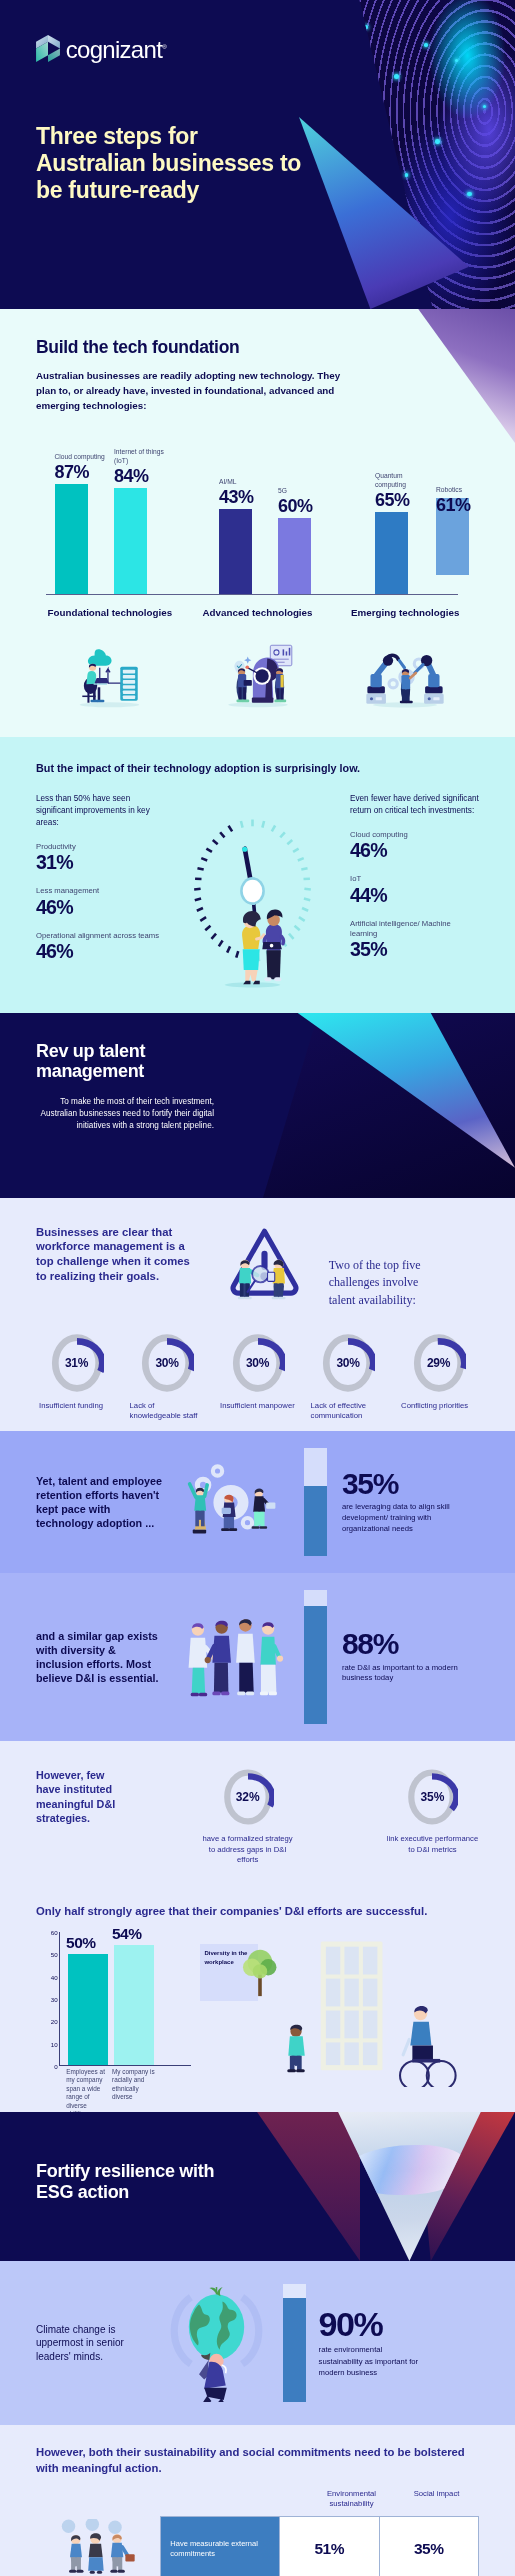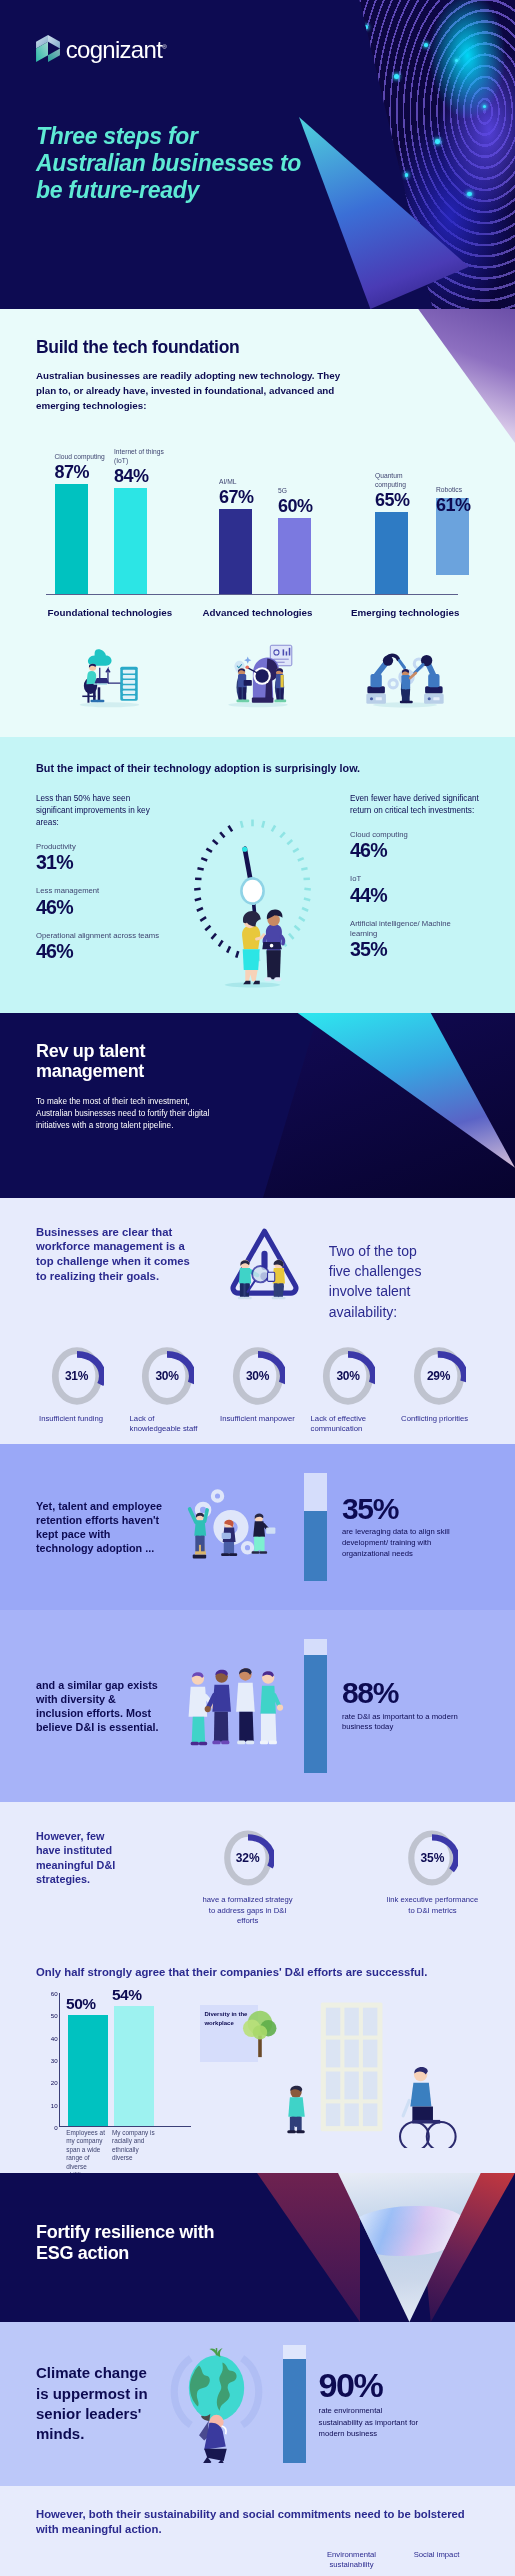--- a/index.html
+++ b/index.html
@@ -46,22 +46,22 @@
   .logo { position: absolute; left: 36px; top: 35px; display: flex; align-items: center; gap: 5.7px; }
   .logo-mark { width: 24px; height: 27px; position: relative; }
   .logo-mark svg { display: block; }
   .logo-word {
     color: #fff; font-size: 24px; letter-spacing: -0.7px;
     font-weight: 400; line-height: 1; position: relative; top: 1.5px;
   }
   .logo-word sup { font-size: 6.2px; vertical-align: super; }
   .hero-title {
     position: absolute; left: 36px; top: 123px;
-    color: #5eead4; font-size: 23px; line-height: 1.18;
-    font-weight: 700; letter-spacing: -0.3px; max-width: 273px; font-style: italic;
+    color: #fef9c3; font-size: 23px; line-height: 1.18;
+    font-weight: 700; letter-spacing: -0.3px; max-width: 273px;
   }
 
   
   .sec-tech { background: #e9fbfa; padding: 28px 36px 0 36px; position: relative; overflow: hidden; }
   .sec-tech .corner {
     position: absolute; right: 0; top: 0; width: 118px; height: 134px;
     background: linear-gradient(200deg,#6b4fa8 0%, #8d6fc0 35%, #d8c8e8 70%, #e9fbfa 100%);
     clip-path: polygon(100% 0, 100% 100%, 18% 0);
   }
   h2.sec-head { font-size: 17.5px; font-weight: 700; letter-spacing: -0.3px; color: #0d0b52; }
@@ -106,39 +106,39 @@
       linear-gradient(96deg, rgba(0,140,255,.75) 0 1.5px, transparent 1.5px 19.6px),
       linear-gradient(160deg,#120a55,#07032e);
     clip-path: polygon(22% 0, 100% 0, 100% 100%, 0 100%);
   }
   .talent-wedge {
     position: absolute; right: 0; top: 0; width: 222px; height: 155px;
     background: linear-gradient(165deg,#2ee9ef 0%,#36a6e2 40%,#5a63c6 72%,#d6c0d8 100%);
     clip-path: polygon(2% 0, 62% 0, 100% 100%);
   }
   .sec-talent-hero h2 { color: #fff; font-size: 18px; font-weight: 700; line-height: 1.15; letter-spacing: -0.3px; max-width: 206px; }
-  .sec-talent-hero p { color: #fff; font-size: 8.2px; line-height: 1.5; margin-top: 13.4px; max-width: 178px; }
+  .sec-talent-hero p { color: #fff; font-size: 8.2px; line-height: 1.5; margin-top: 13.4px; max-width: 178px; text-align: right; }
 
   
   .sec-chal { background: #e7ebfc; padding: 27px 36px 10px 36px; }
   .chal-top { display: flex; align-items: flex-start; gap: 12.4px; }
   .chal-top h3 { font-size: 11.3px; font-weight: 700; line-height: 1.3; color: #2b2a8f; max-width: 165px; }
   .chal-illus { width: 103px; height: 82px; flex: 0 0 103px; }
-  .chal-note { font-size: 14px; line-height: 1.45; color: #2b2a8f; max-width: 98px; margin-top: 16px; }
+  .chal-note { font-size: 12px; line-height: 1.45; color: #2b2a8f; max-width: 98px; margin-top: 32px; font-family: Liberation Serif, serif; }
   .donuts { display: flex; justify-content: space-between; margin-top: 24px; }
   .donut { width: 81px; text-align: center; }
   .donut .ring { width: 54px; height: 60px; margin: 0 auto; position: relative; }
   .donut .ring .pct {
     position: absolute; inset: 0; display: flex; align-items: center; justify-content: center;
     font-size: 12px; font-weight: 700; letter-spacing: -0.3px; color: #0d0b52;
   }
   .donut .dlbl { margin-top: 8.2px; font-size: 7.7px; line-height: 1.3; color: #2b2a8f; text-align: left; padding-left: 3.1px; }
 
   
-  .sec-ret { background: #9aa8f7; padding: 29px 36px; display: flex; align-items: center; gap: 5.2px; }
+  .sec-ret { background: #9aa8f7; padding: 17px 36px; display: flex; align-items: center; gap: 5.2px; }
   .sec-ret.alt { background: #a7b3f8; }
   .ret-text { width: 126px; font-size: 10.8px; font-weight: 700; line-height: 1.32; color: #0d0b52; }
   .ret-illus { width: 129px; height: 88px; flex: 0 0 129px; display: flex; align-items: center; justify-content: center; }
   .ret-bar { width: 23px; height: 108px; position: relative; flex: 0 0 23px; margin: 0 9.3px 0 3.1px; }
   .ret-bar .track { position: absolute; inset: 0; background: #d5ddfb; }
   .ret-bar .fill { position: absolute; left: 0; right: 0; bottom: 0; background: #3d7dc0; }
   .ret-stat { flex: 1; }
   .ret-stat .num { font-size: 30px; font-weight: 700; letter-spacing: -1.3px; color: #0d0b52; line-height: 0.95; }
   .ret-stat .cap { margin-top: 4.1px; font-size: 7.7px; line-height: 1.4; color: #0d0b52; max-width: 118px; }
 
@@ -178,21 +178,21 @@
     background: linear-gradient(110deg, rgba(255,255,255,.9), rgba(120,170,255,.55) 35%, rgba(255,170,255,.35) 60%, rgba(255,255,255,.85));
     border-radius: 60% 40% 55% 45%; filter: blur(0.5px); }
   .esg-wedge-l { position: absolute; right: 155px; top: 0; width: 103px; height: 149px;
     background: linear-gradient(180deg,#6e2250,#3a1454); clip-path: polygon(0 0, 100% 0, 100% 100%); }
   .esg-wedge-r { position: absolute; right: 0; top: 0; width: 98px; height: 149px;
     background: linear-gradient(200deg,#c4383f,#5e1f56 60%,#2a1050); clip-path: polygon(0 0, 100% 0, 14% 100%); }
   .sec-esg-hero h2 { position: relative; color: #fff; font-size: 18px; font-weight: 700; line-height: 1.18; letter-spacing: -0.3px; max-width: 206px; }
 
   
   .sec-climate { background: #bcc8f9; padding: 23px 36px; display: flex; align-items: center; }
-  .climate-text { width: 118px; font-size: 15px; font-weight: 700; line-height: 1.35; color: #0d0b52; }
+  .climate-text { width: 118px; font-size: 10px; font-weight: 400; line-height: 1.35; color: #0d0b52; }
   .climate-illus { width: 124px; height: 118px; flex: 0 0 124px; display: flex; align-items: center; justify-content: center; }
   .climate-bar { width: 23px; height: 118px; position: relative; flex: 0 0 23px; margin: 0 12.4px 0 5.2px; }
   .climate-bar .track { position: absolute; inset: 0; background: #dfe6fc; }
   .climate-bar .fill { position: absolute; left: 0; right: 0; bottom: 0; background: #3d7dc0; }
   .climate-stat .num { font-size: 34px; font-weight: 700; letter-spacing: -1.5px; color: #0d0b52; line-height: 0.95; }
   .climate-stat .cap { margin-top: 4.1px; font-size: 7.7px; line-height: 1.45; color: #0d0b52; max-width: 103px; }
 
   
   .sec-esgtable { background: #e7ebfc; padding: 20.6px 36px 27px 36px; }
   .sec-esgtable h3 { font-size: 11.3px; font-weight: 700; line-height: 1.35; color: #2b2a8f; }
@@ -276,21 +276,21 @@
         <div class="cap" style="bottom:106px; margin-bottom:3.1px; width:54px">
           <div class="cat">Internet of things (IoT)</div>
           <div class="val">84%</div>
         </div>
         <div class="fill" style="height:106px;background:#2ce5e5"></div>
       </div>
 
       <div class="bc-bar" style="left:183px;height:85px">
         <div class="cap" style="bottom:85px; margin-bottom:3.1px">
           <div class="cat">AI/ML</div>
-          <div class="val">67%</div>
+          <div class="val">43%</div>
         </div>
         <div class="fill" style="height:85px;background:#2e2f8f"></div>
       </div>
 
       <div class="bc-bar" style="left:242px;height:76px">
         <div class="cap" style="bottom:76px; margin-bottom:3.1px">
           <div class="cat">5G</div>
           <div class="val">60%</div>
         </div>
         <div class="fill" style="height:76px;background:#7b79e0"></div>

